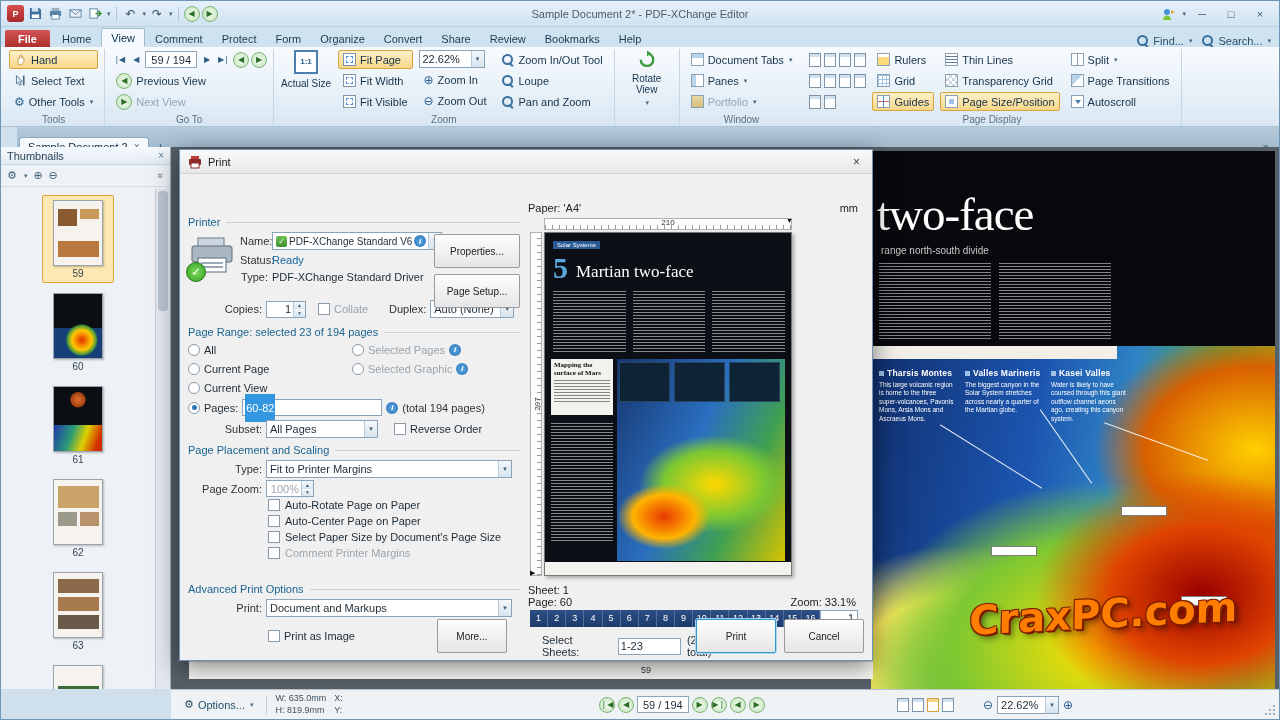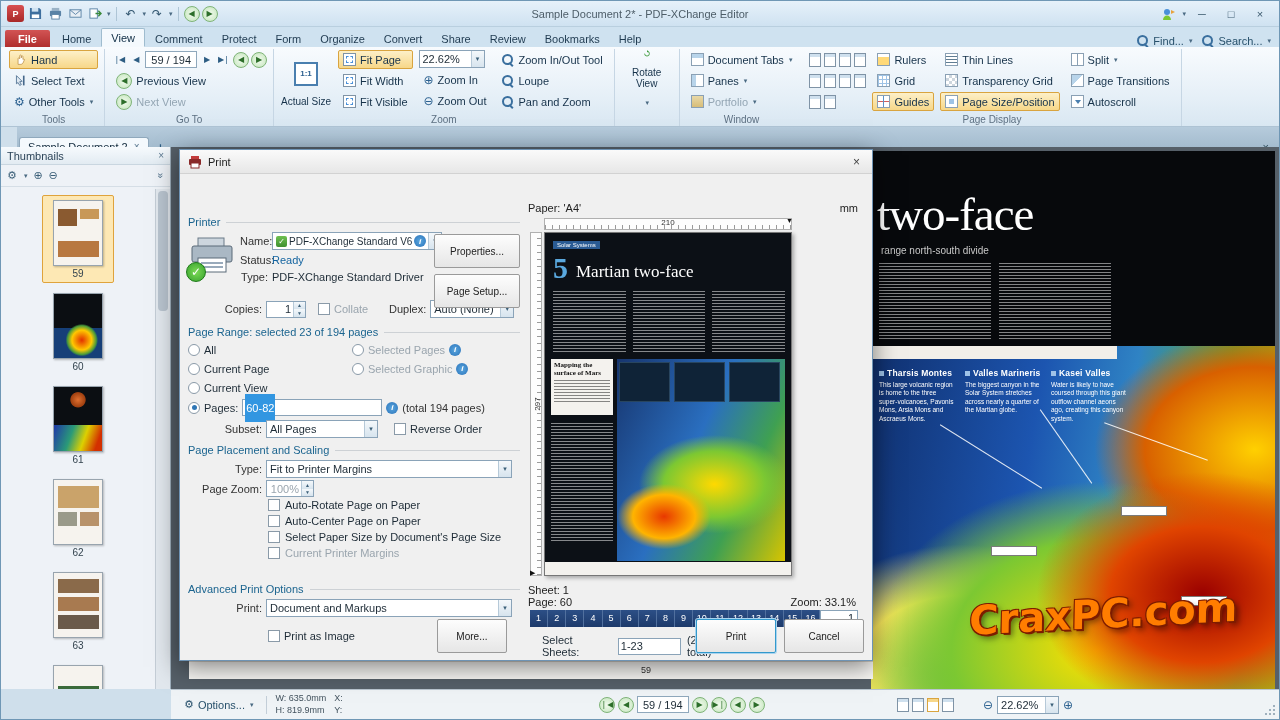--- a/index.html
+++ b/index.html
@@ -27,21 +27,21 @@
 .i-mag::after{content:"";position:absolute;left:8px;top:8px;width:5px;height:2px;background:#3a6f9e;transform:rotate(45deg);transform-origin:0 0}
 
 .ribbon{position:absolute;left:0;top:46px;right:0;height:80px;background:linear-gradient(#f8fbfe,#e5eff7 65%,#d9e7f2);border-bottom:1px solid #aec3d4;display:flex;padding:2px 2px 0}
 .rgroup{display:flex;flex-direction:column;border-right:1px solid #c6d6e4;padding:1px 6px 0}
 .rg-body{display:flex;gap:6px;flex:1;align-items:flex-start}
 .rg-col{display:flex;flex-direction:column;gap:2px}
 .rg-label{text-align:center;font-size:10px;color:#5d7082;padding:2px 0 1px}
 .rbtn{display:inline-flex;align-items:center;gap:4px;height:19px;padding:0 4px;border:1px solid transparent;border-radius:2px;white-space:nowrap;color:#16324a}
 .rbtn.hl{background:linear-gradient(#fdf0c8,#f7d789);border-color:#d9a43f}
 .rbtn.dis{color:#94a6b4}
-.bigbtn{width:52px;height:57px;display:flex;flex-direction:column;align-items:center;justify-content:flex-end;gap:10px;text-align:center;font-size:10px;line-height:1.1;color:#16324a;border-radius:2px}
+.bigbtn{width:52px;height:57px;display:flex;flex-direction:column;align-items:center;justify-content:flex-start;gap:4px;text-align:center;font-size:10px;line-height:1.1;color:#16324a;border-radius:2px}
 .navrow{display:flex;align-items:center;gap:2px;height:19px}
 .pagebox{display:flex;align-items:center;background:#fff;border:1px solid #8fa8bc;height:17px;padding:0 5px;gap:3px}
 .circ{width:16px;height:16px;border-radius:50%;background:radial-gradient(#f2fbef,#c2e4ba);border:1px solid #7fb478;color:#2c6e2a;display:inline-flex;align-items:center;justify-content:center;font-size:8px;flex:none}
 .navbtn{min-width:15px;height:16px;display:inline-flex;align-items:center;justify-content:center;color:#2d5d83;font-size:8px;letter-spacing:-1px}
 .combo{display:inline-flex;align-items:center;background:#fff;border:1px solid #8aa3b8;height:18px;padding:0 0 0 3px;gap:2px}
 .combo-text{white-space:nowrap;overflow:hidden}
 .combo-arrow{margin-left:auto;width:13px;align-self:stretch;background:linear-gradient(#f4f8fb,#d7e4ee);border-left:1px solid #b6c9d8;font-size:7px;display:flex;align-items:center;justify-content:center;color:#3c6079;flex:none}
 .i-actual{width:24px;height:24px;border:2px solid #4a7faf;color:#2b5f8e;font-size:8px;font-weight:bold;display:flex;align-items:center;justify-content:center;background:#fff}
 .i-fit{width:13px;height:13px;border:1px solid #7f93a6;background:#fff;position:relative;flex:none}
 .i-fit::after{content:"";position:absolute;inset:2px;border:1px dashed #4a90d9}
@@ -777,21 +777,21 @@
       <div class="cbrow indent">
           <span class="cb"></span>
           <span>Auto-Center Page on Paper</span>
         </div>
       <div class="cbrow indent">
           <span class="cb"></span>
           <span>Select Paper Size by Document's Page Size</span>
         </div>
       <div class="cbrow indent dis2">
           <span class="cb"></span>
-          <span>Current Printer Margins</span>
+          <span>Comment Printer Margins</span>
         </div>
       <div class="sect" style="margin-top:24px">
           <span>Advanced Print Options</span>
         </div>
       <div class="frow">
         <span class="flabel w74">Print:</span>
         <span class="combo" style="width:246px">
             <span class="combo-text">Document and Markups</span>
             <span class="combo-arrow">▾</span>
           </span>

